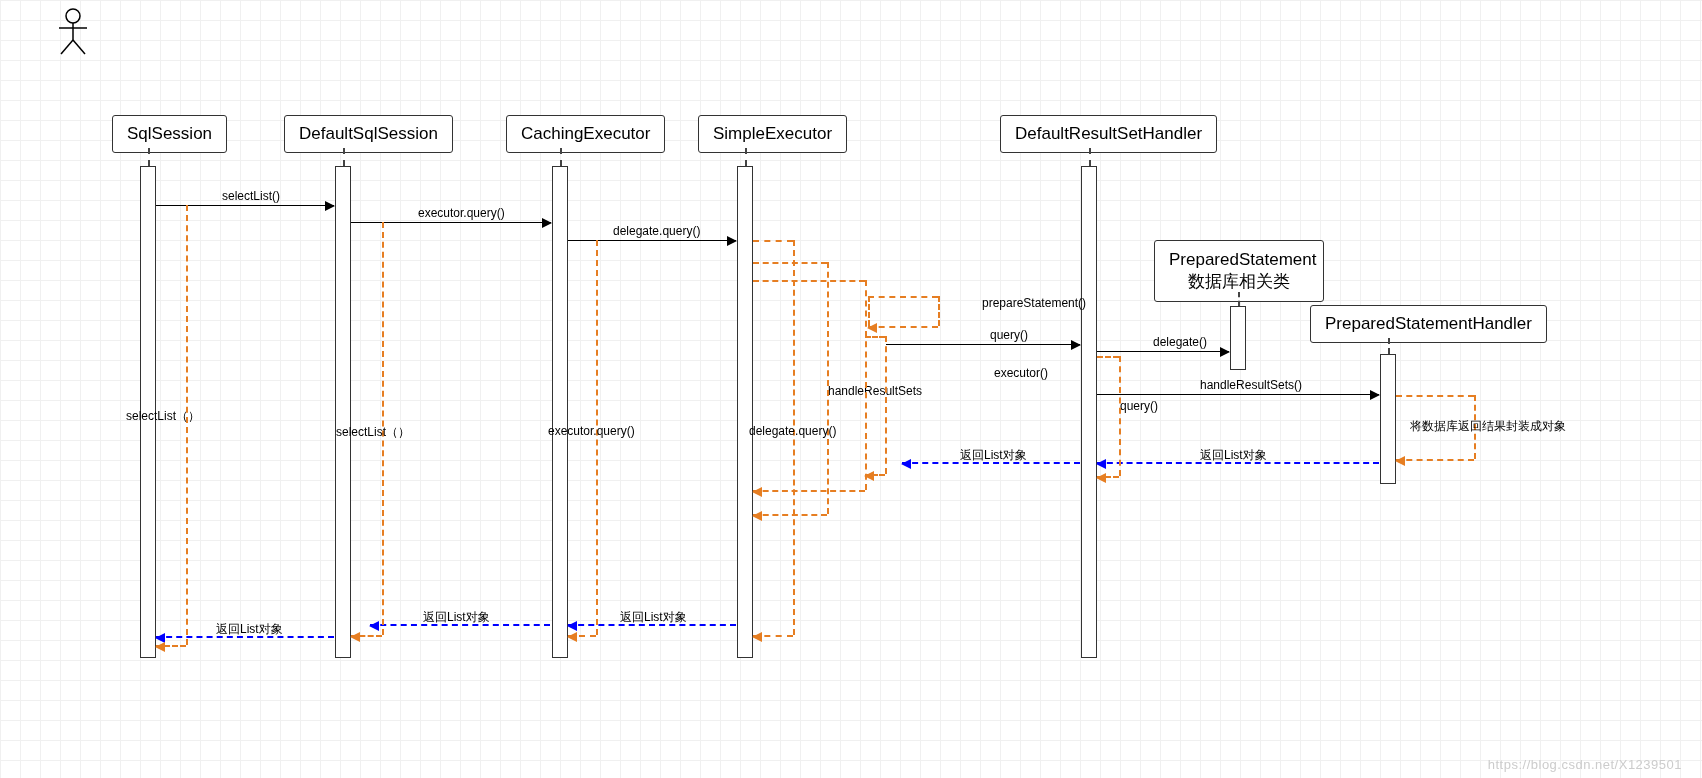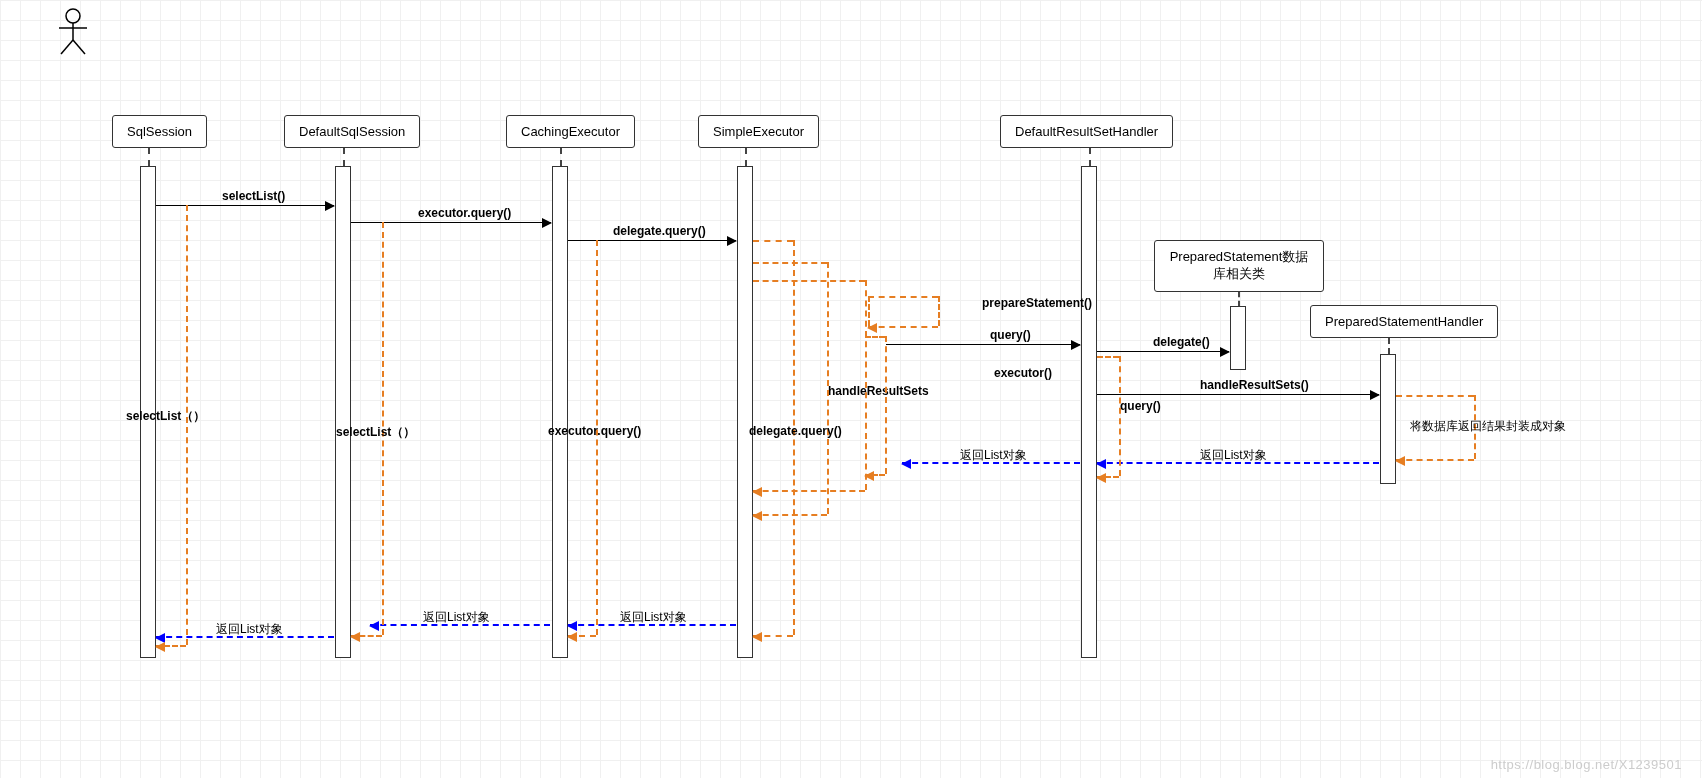--- a/index.html
+++ b/index.html
@@ -20,21 +20,21 @@
     background-size: 20px 20px;
     z-index: 0;
   }
   .layer { position: absolute; z-index: 1; }
   .lifeline-box {
     position: absolute;
     background: #fff;
     border: 1px solid #333;
     border-radius: 3px;
     padding: 8px 14px;
-    font-size: 13px;
+    font-size: 17px;
     text-align: center;
     white-space: nowrap;
   }
   .lifeline-box.multi { white-space: normal; width: 170px; line-height: 1.3; }
   .dotted-vert {
     position: absolute;
     width: 0;
     border-left: 2px dashed #444;
   }
   .activation {
@@ -42,21 +42,21 @@
     width: 16px;
     background: #fff;
     border: 1px solid #333;
   }
   .label {
     position: absolute;
     font-size: 12px;
     white-space: nowrap;
     background: transparent;
   }
-  .bold { font-weight: bold; }
+  .bold { font-weight: normal; }
   .arrow-solid {
     position: absolute;
     height: 0;
     border-top: 1.5px solid #000;
   }
   .arrow-solid::after {
     content: "";
     position: absolute;
     right: -1px;
     top: -5px;
@@ -217,13 +217,13 @@
 
 <div class="orange-horz" style="left:1097px;top:356px;width:22px"></div>
 <div class="orange-vert" style="left:1119px;top:356px;height:120px"></div>
 <div class="orange-horz orange-arrow-left" style="left:1097px;top:476px;width:22px"></div>
 
 <div class="label bold" style="left:126px;top:408px">selectList（）</div>
 <div class="label bold" style="left:336px;top:424px">selectList（）</div>
 <div class="label bold" style="left:548px;top:424px">executor.query()</div>
 <div class="label bold" style="left:749px;top:424px">delegate.query()</div>
 
-<div class="watermark">https://blog.blog.net/X1239501</div>
+<div class="watermark">https://blog.csdn.net/X1239501</div>
 
 </body></html>

